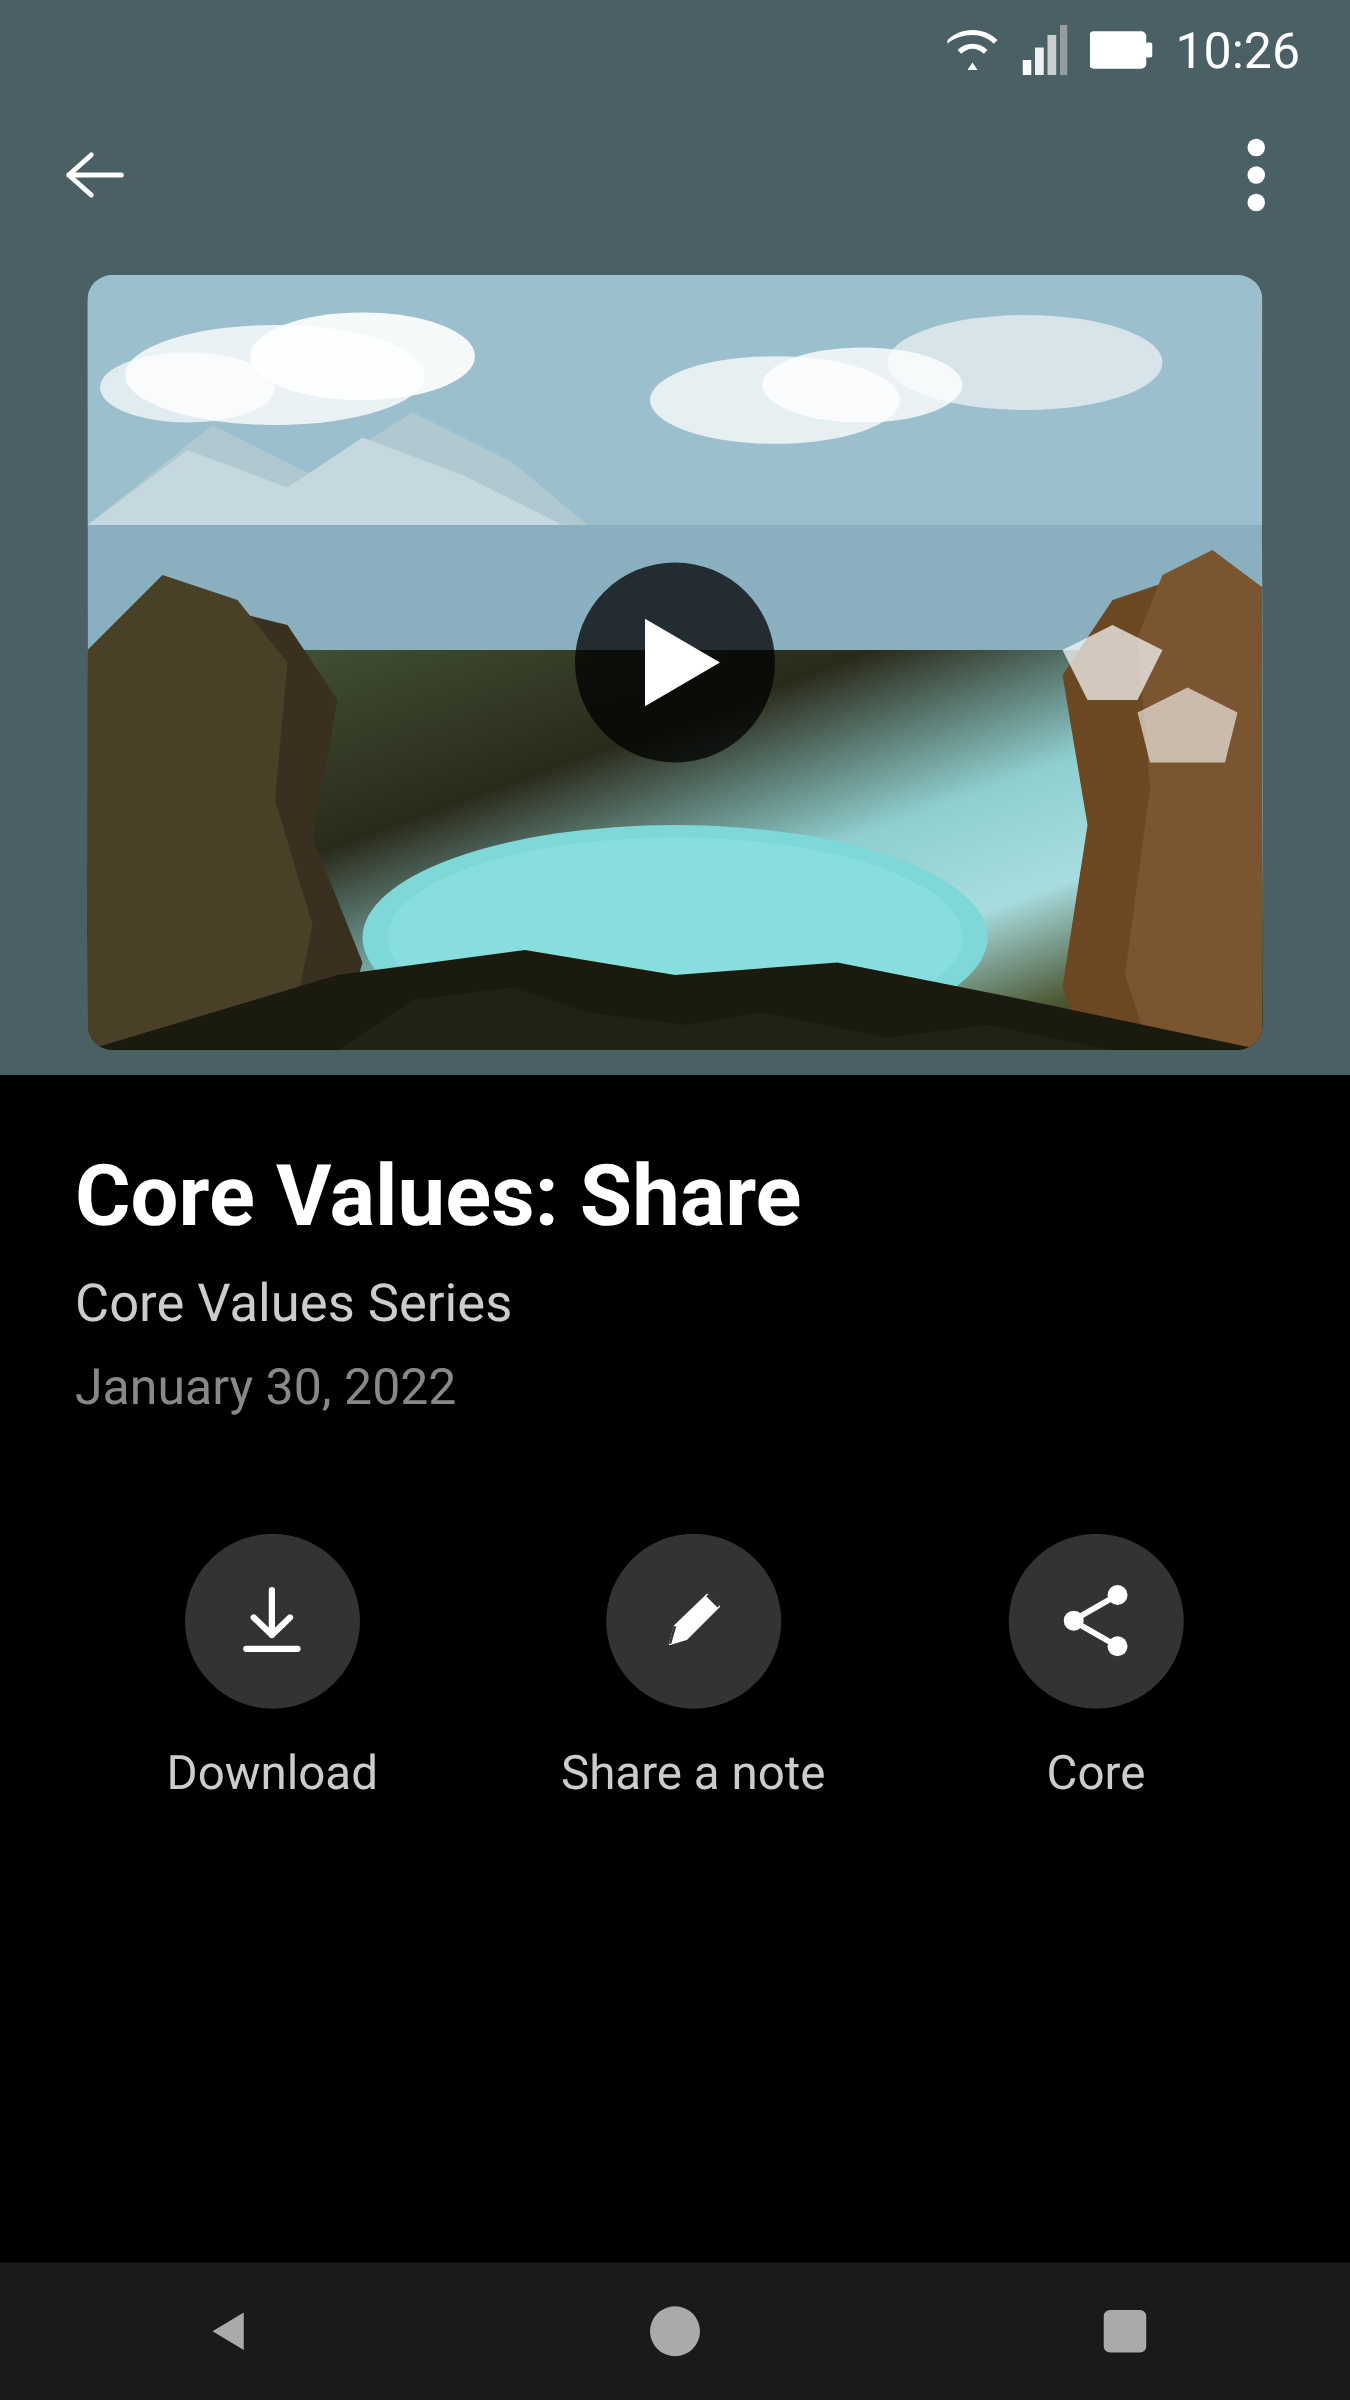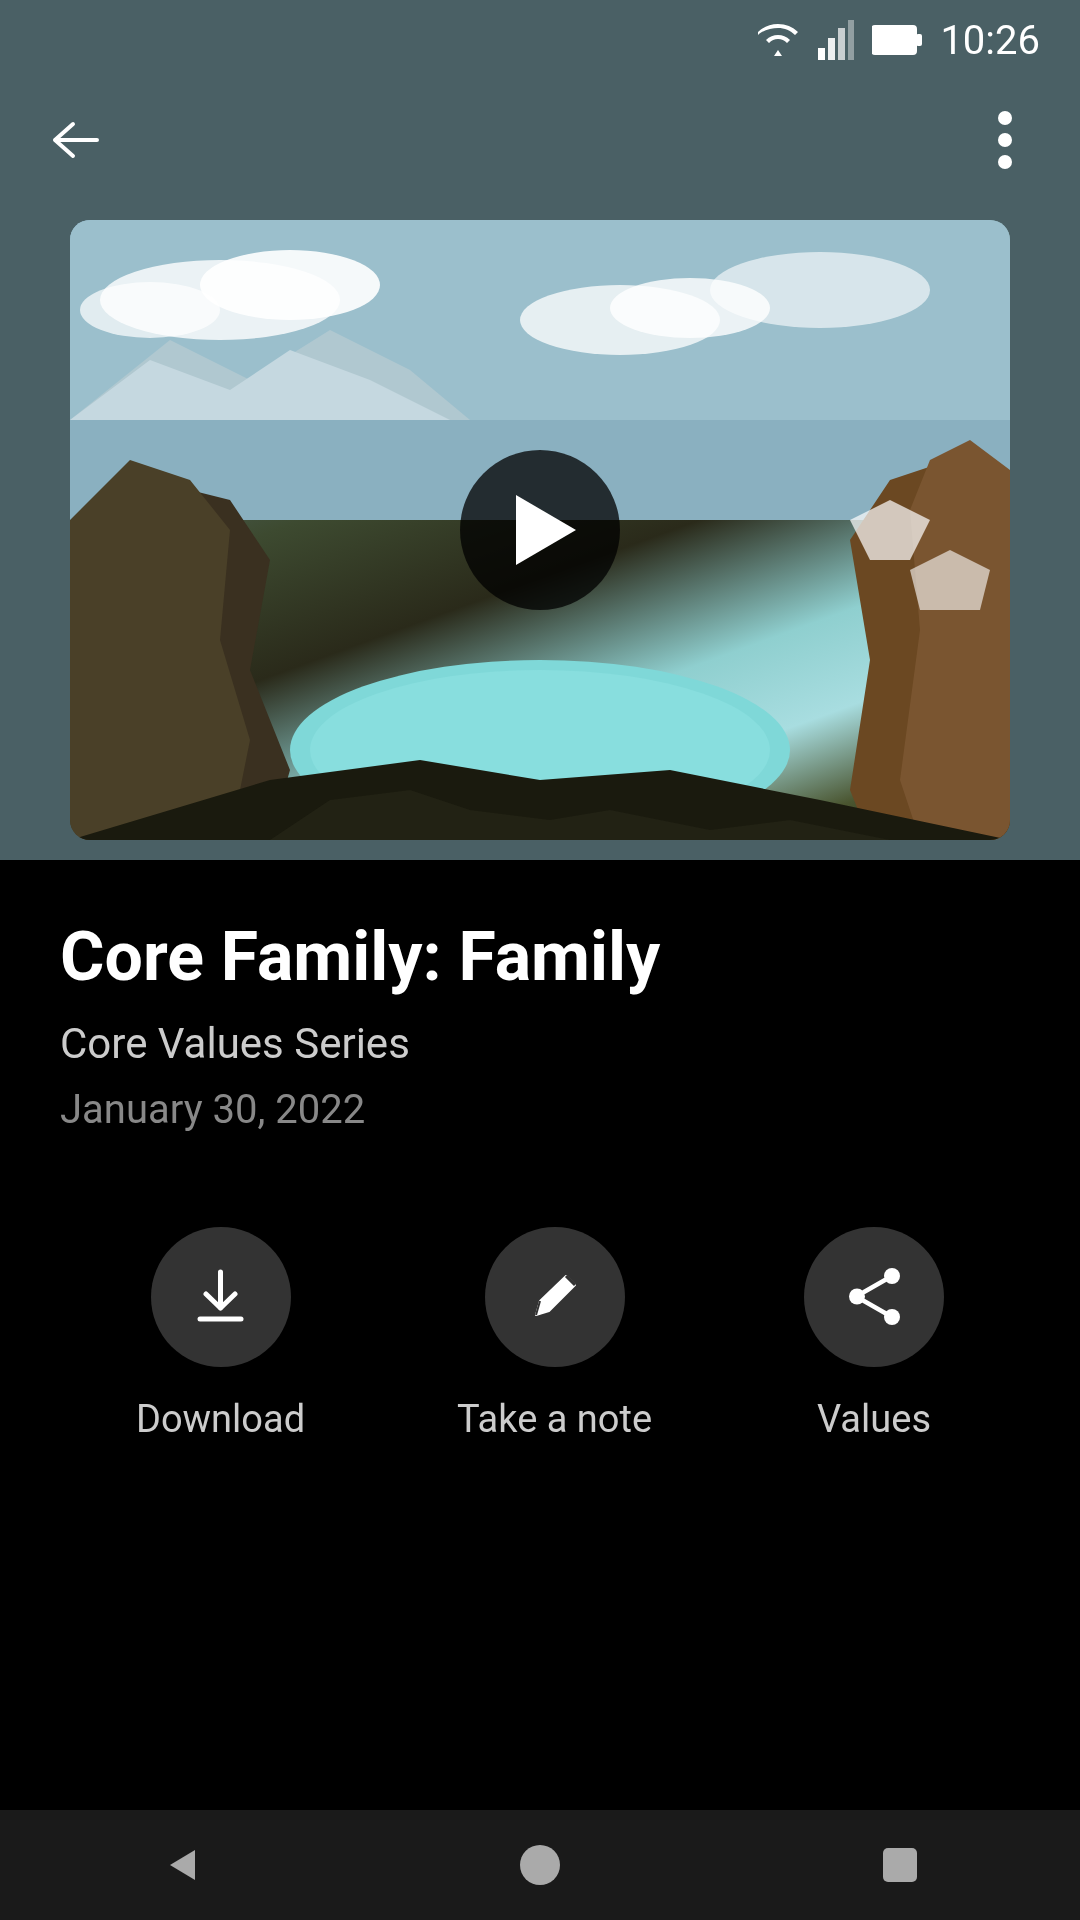--- a/index.html
+++ b/index.html
@@ -295,21 +295,21 @@
       <polygon points="200,620 260,580 340,570 400,590 480,600 540,590 640,610 720,600 820,620" fill="#222214"></polygon>
     </svg>
 
     <div class="play-button-overlay">
       <div class="play-triangle"></div>
     </div>
   </div>
 </div>
 
 <div class="content-section">
-  <h1 class="video-title">Core Family: Family</h1>
+  <h1 class="video-title">Core Values: Share</h1>
   <p class="video-series">Core Values Series</p>
   <p class="video-date">January 30, 2022</p>
 </div>
 
 <div class="action-buttons">
 
   <div class="action-item">
     <div class="action-icon-circle">
       <svg width="65" height="65" viewBox="0 0 65 65" fill="white">
         <path d="M32.5 8 L32.5 44 M18 30 L32.5 44 L47 30" stroke="white" stroke-width="5" stroke-linecap="round" stroke-linejoin="round" fill="none"></path>
@@ -320,34 +320,34 @@
   </div>
 
   <div class="action-item">
     <div class="action-icon-circle">
       <svg width="65" height="65" viewBox="0 0 65 65" fill="white">
         <path d="M14 51 L18 37 L44 12 L53 21 L27 47 Z" stroke="white" stroke-width="2" stroke-linejoin="round" fill="white"></path>
         <path d="M44 12 L53 21" stroke="#333" stroke-width="3"></path>
         <line x1="14" y1="51" x2="18" y2="37" stroke="#333" stroke-width="2"></line>
       </svg>
     </div>
-    <span class="action-label">Take a note</span>
+    <span class="action-label">Share a note</span>
   </div>
 
   <div class="action-item">
     <div class="action-icon-circle">
       <svg width="65" height="65" viewBox="0 0 65 65" fill="none" stroke="white" stroke-width="4.5" stroke-linecap="round">
         <circle cx="50" cy="12" r="8" fill="white" stroke="none"></circle>
         <circle cx="50" cy="53" r="8" fill="white" stroke="none"></circle>
         <circle cx="15" cy="32.5" r="8" fill="white" stroke="none"></circle>
         <line x1="43" y1="16" x2="22" y2="28"></line>
         <line x1="22" y1="37" x2="43" y2="49"></line>
       </svg>
     </div>
-    <span class="action-label">Values</span>
+    <span class="action-label">Core</span>
   </div>
 
 </div>
 
 <div class="nav-bar">
   <div class="nav-icon">
     <svg width="50" height="50" viewBox="0 0 50 50" fill="none">
       <polygon points="40,10 15,25 40,40" fill="#aaaaaa"></polygon>
     </svg>
   </div>

